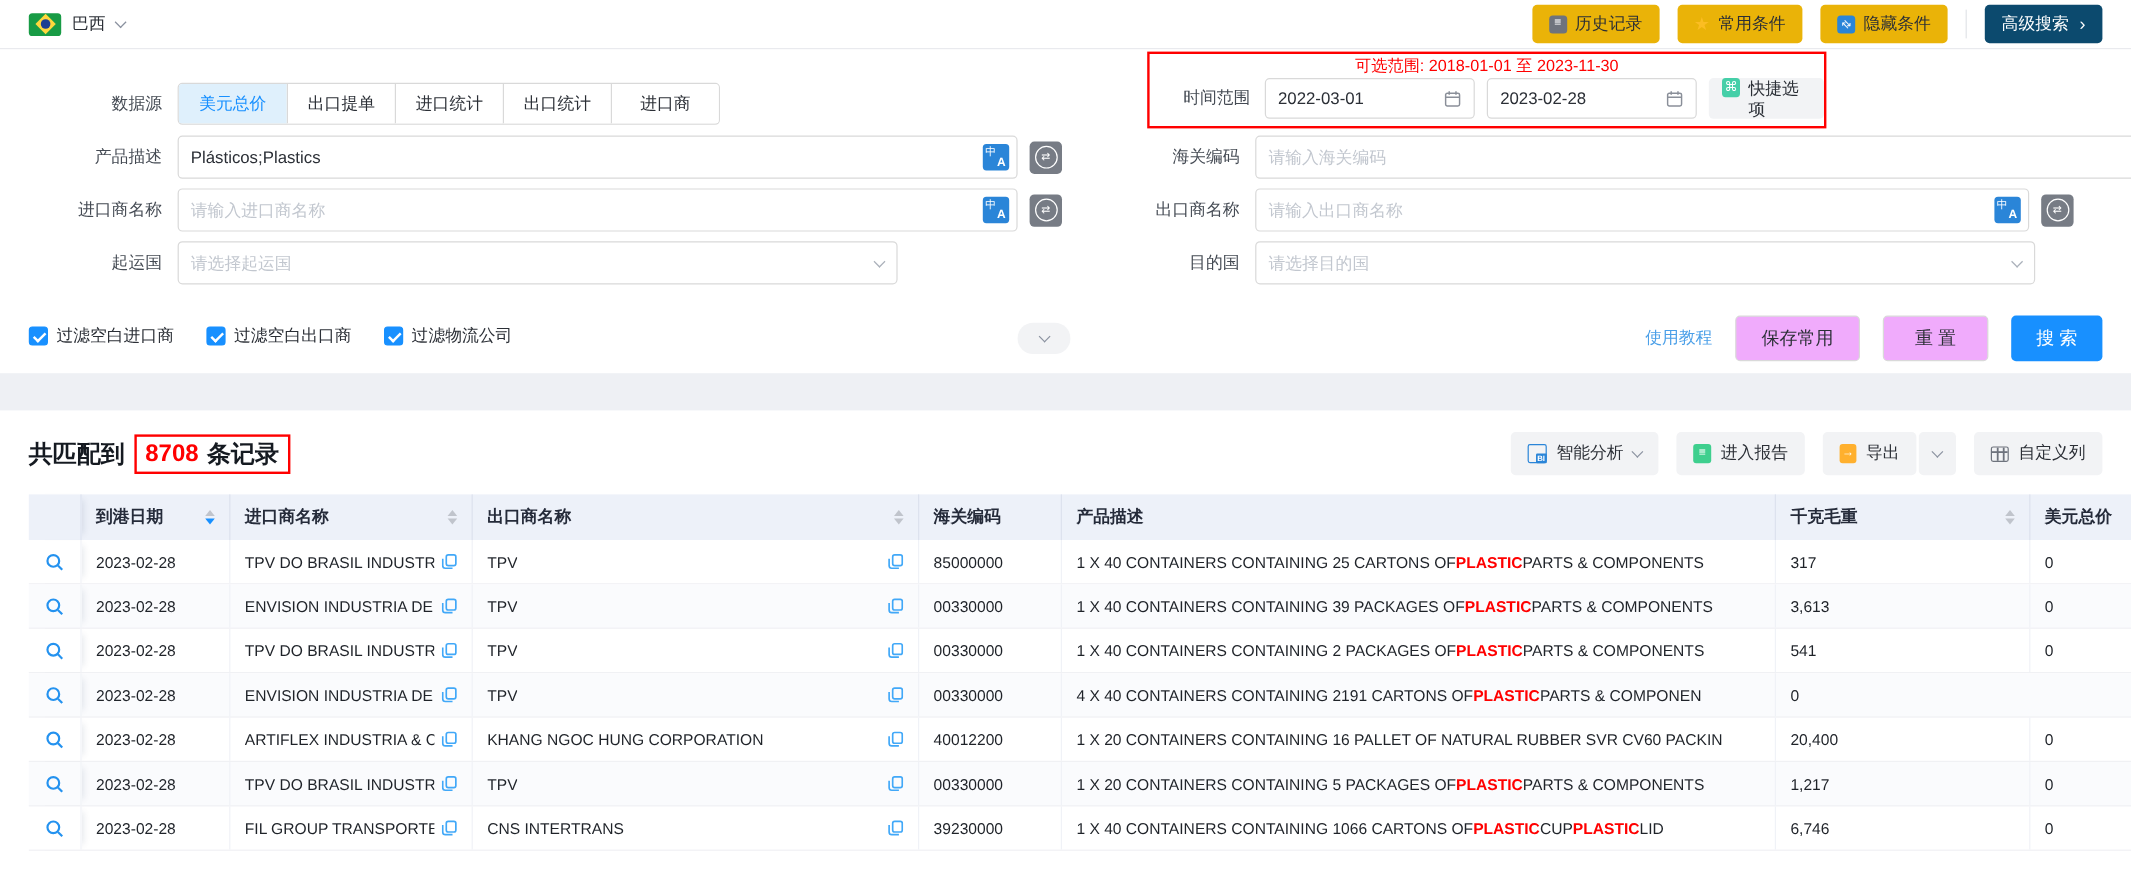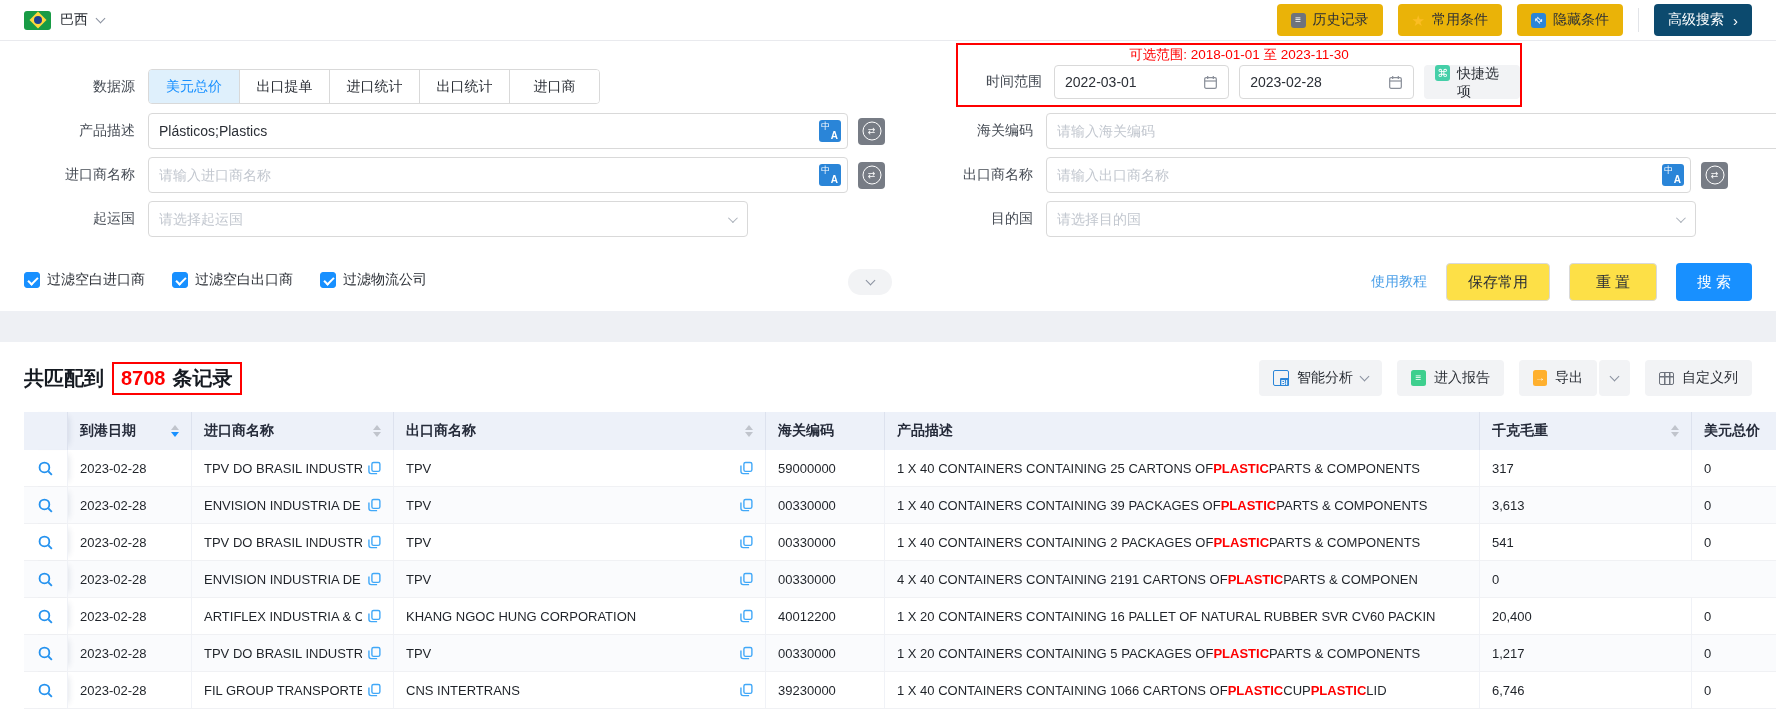--- a/index.html
+++ b/index.html
@@ -84,21 +84,21 @@
   
   .cb-item { display:flex; align-items:center; gap:7px; margin-right:27px; cursor:pointer; }
   .cb { width:16px; height:16px; border-radius:3px; border:1px solid #c7ccd4; background:#fff; position:relative; }
   .cb.checked { background:#1890ff; border-color:#1890ff; }
   .cb.checked::after { content:""; position:absolute; left:5px; top:2px; width:4px; height:8px;
     border-right:2px solid #fff; border-bottom:2px solid #fff; transform:rotate(45deg); }
   .cb-label { font-size:14px; color:#2b2f36; }
   .expand-pill { position:absolute; left:848px; top:228px; width:44px; height:26px; background:#f2f3f5;
     border-radius:13px; display:flex; align-items:center; justify-content:center; cursor:pointer; }
   .link { color:#4a9fe8; font-size:14px; cursor:pointer; }
-  .btn-outline { height:38px; border:1px solid #d9d9d9; border-radius:4px; background:#fde047;
+  .btn-outline { height:38px; border:1px solid #d9d9d9; border-radius:4px; background:#f0abfc;
     font-size:15px; color:#2b2f36; display:flex; align-items:center; justify-content:center; cursor:pointer; }
   .btn-primary { height:38px; border-radius:4px; background:#1890ff; color:#fff; font-size:15px;
     display:flex; align-items:center; justify-content:center; cursor:pointer; }
 
   .gray-strip { height:31px; background:#eef0f4; }
 
   
   .results-header { display:flex; align-items:center; padding:18px 24px 16px; }
   .match { display:flex; align-items:center; font-size:20px; font-weight:bold; color:#151a21; }
   .match-box { display:flex; align-items:center; border:2px solid #ff0000; padding:1px 7px; margin-left:8px; }
@@ -407,21 +407,21 @@
           </div>
           <div class="td c3">
             <span class="cell-text">TPV</span>
             <span class="copy">
               <svg width="13" height="14" viewBox="0 0 14 14" fill="none" stroke="#41a8f8" stroke-width="1.5">
                 <rect x="4.2" y="1" width="8.6" height="9.6" rx="1.8"></rect>
                 <path d="M9.8 13H3.4A2.4 2.4 0 0 1 1 10.6V4.4"></path>
               </svg>
             </span>
           </div>
-          <div class="td c4">59000000</div>
+          <div class="td c4">85000000</div>
           <div class="td c5">1 X 40 CONTAINERS CONTAINING 25 CARTONS OF <span class="hl">PLASTIC</span> PARTS &amp; COMPONENTS</div>
           <div class="td c6">317</div>
           <div class="td c7">0</div>
         </div>
         <div class="tr">
           <div class="td c0">
             <span class="mag">
               <svg width="17" height="17" viewBox="0 0 16 16" fill="none" stroke="#2492ef" stroke-width="1.7">
                 <circle cx="7" cy="7" r="4.6"></circle>
                 <line x1="10.6" y1="10.6" x2="14" y2="14"></line>

